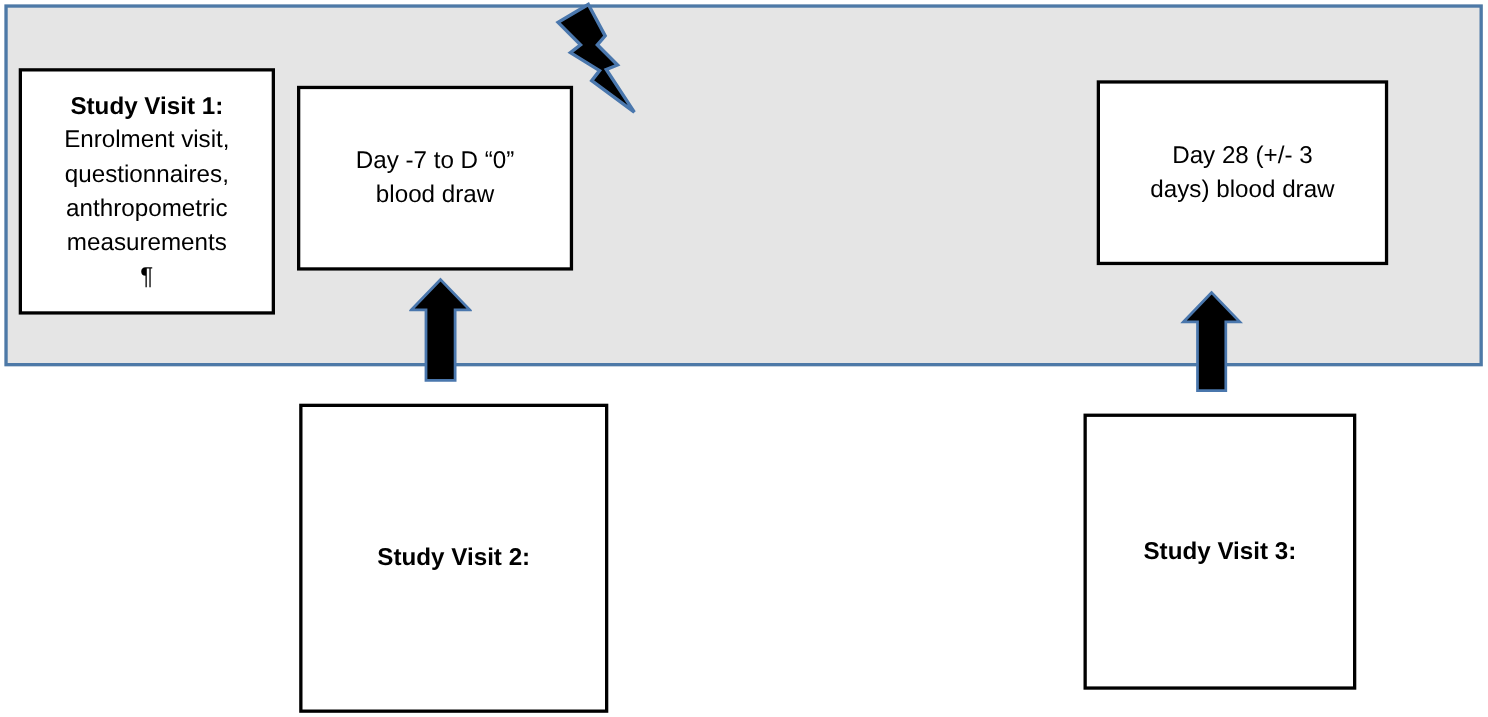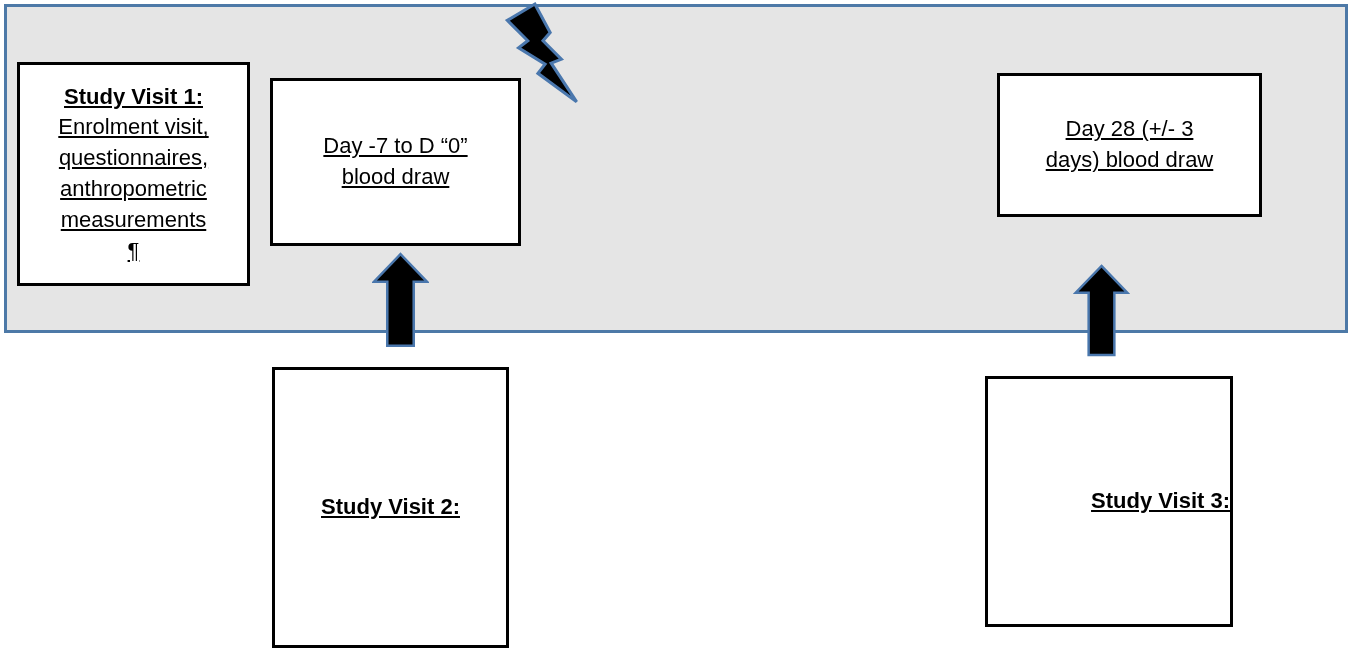--- a/index.html
+++ b/index.html
@@ -37,29 +37,28 @@
     background: var(--box-fill);
     border: 3px solid var(--box-border);
     display: flex;
     flex-direction: column;
     align-items: center;
     justify-content: center;
     text-align: center;
     font-size: 22px;
     line-height: 1.4;
     z-index: 2;
-    text-decoration: underline;
   }
   .box .title { font-weight: bold; white-space: pre-line; }
   .box .lines { white-space: pre-line; }
   #box-visit1 { left: 17px;  top: 62px;  width: 233px; height: 224px; }
   #box-day7   { left: 270px; top: 78px;  width: 251px; height: 168px; }
-  #box-day28  { left: 997px; top: 73px;  width: 265px; height: 144px; align-items: center; }
-  #box-visit2 { left: 272px; top: 367px; width: 237px; height: 281px; }
-  #box-visit3 { left: 985px; top: 376px; width: 248px; height: 251px; align-items: flex-end; }
+  #box-day28  { left: 997px; top: 73px;  width: 265px; height: 168px; align-items: center; }
+  #box-visit2 { left: 272px; top: 367px; width: 281px; height: 281px; }
+  #box-visit3 { left: 985px; top: 376px; width: 248px; height: 251px; }
   .shape { position: absolute; z-index: 3; }
   .shape polygon {
     fill: var(--shape-fill);
     stroke: var(--shape-outline);
   }
   #lightning { left: 500px; top: 1px; width: 84px; height: 108px; }
   #arrow-visit2 { left: 372px; top: 252px; width: 57px; height: 96px; }
   #arrow-visit3 { left: 1073px; top: 264px; width: 57px; height: 93px; }
 </style>
 </head>

